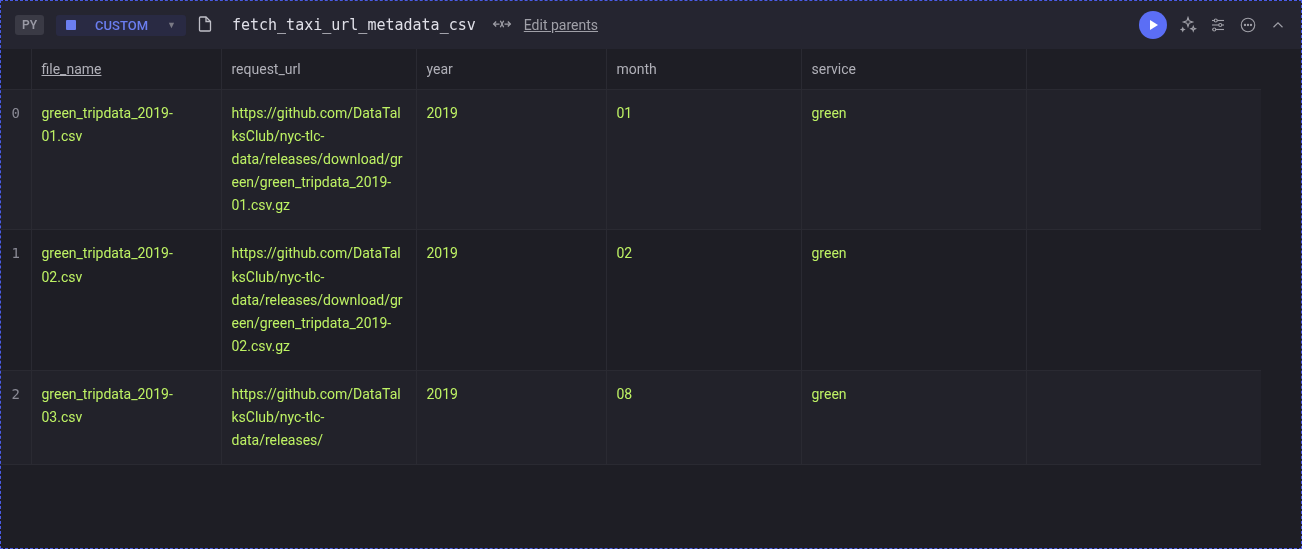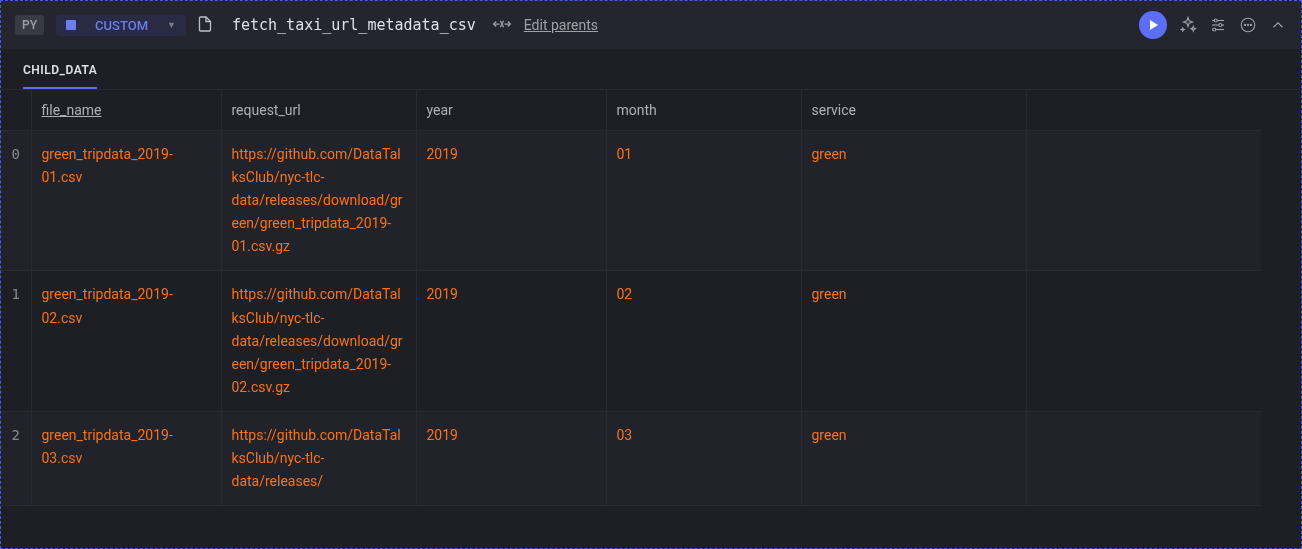--- a/index.html
+++ b/index.html
@@ -186,21 +186,21 @@
       width: 225px;
     }
     th.pad-col {
       width: auto;
     }
     tbody td {
       padding: 12px 10px;
       vertical-align: top;
       border-bottom: 1px solid #2a2a32;
       border-right: 1px solid #2a2a32;
-      color: #f97316;
+      color: #bef264;
       font-size: 14px;
       line-height: 1.65;
       word-wrap: break-word;
       overflow-wrap: break-word;
     }
     tbody td:last-child {
       border-right: none;
     }
     tbody tr:nth-child(odd) {
       background: #22222a;
@@ -272,23 +272,20 @@
           </svg>
       </span>
       <span class="icon-btn chevron-icon">
         <svg viewBox="0 0 24 24">
             <polyline points="6 15 12 9 18 15"></polyline>
           </svg>
       </span>
     </div>
   </div>
 
-  <div class="tab-bar">
-    <div class="tab active">CHILD_DATA</div>
-  </div>
 
   <div class="table-container">
     <table>
       <thead>
         <tr>
           <th class="idx-col"></th>
           <th class="filename-col">file_name</th>
           <th class="url-col">request_url</th>
           <th class="year-col">year</th>
           <th class="month-col">month</th>
@@ -313,20 +310,20 @@
             <td>2019</td>
             <td>02</td>
             <td>green</td>
             <td></td>
           </tr>
           <tr>
             <td class="idx-cell">2</td>
             <td>green_tripdata_2019-03.csv</td>
             <td>https://github.com/DataTalksClub/nyc-tlc-data/releases/</td>
             <td>2019</td>
-            <td>03</td>
+            <td>08</td>
             <td>green</td>
             <td></td>
           </tr>
         </tbody>
     </table>
   </div>
 </div>
 
 </body></html>

